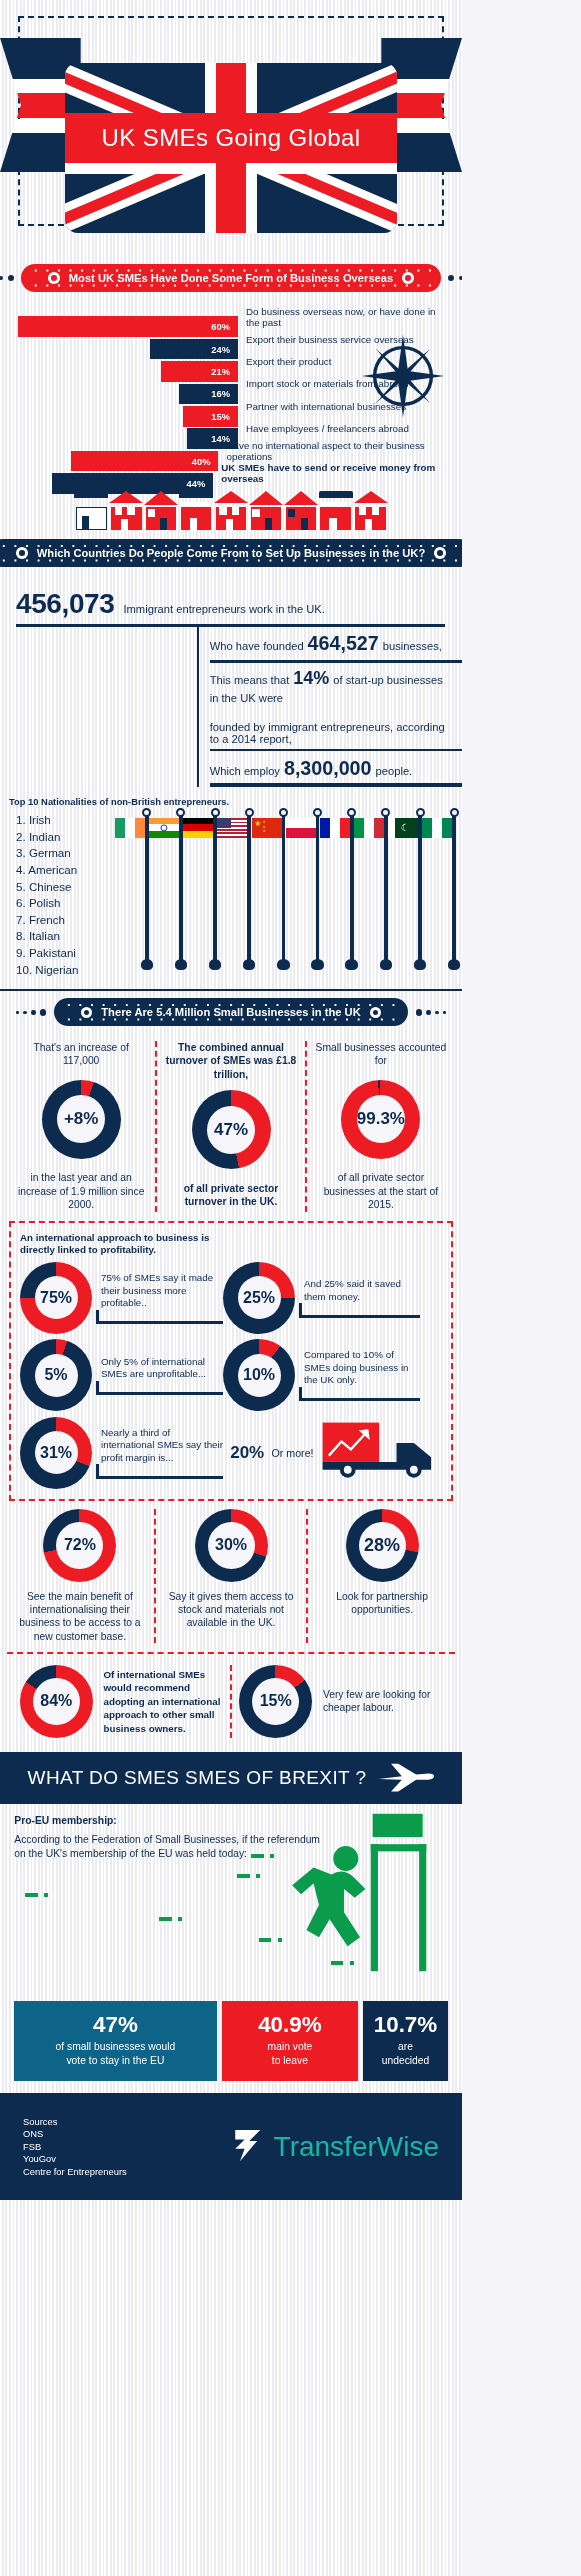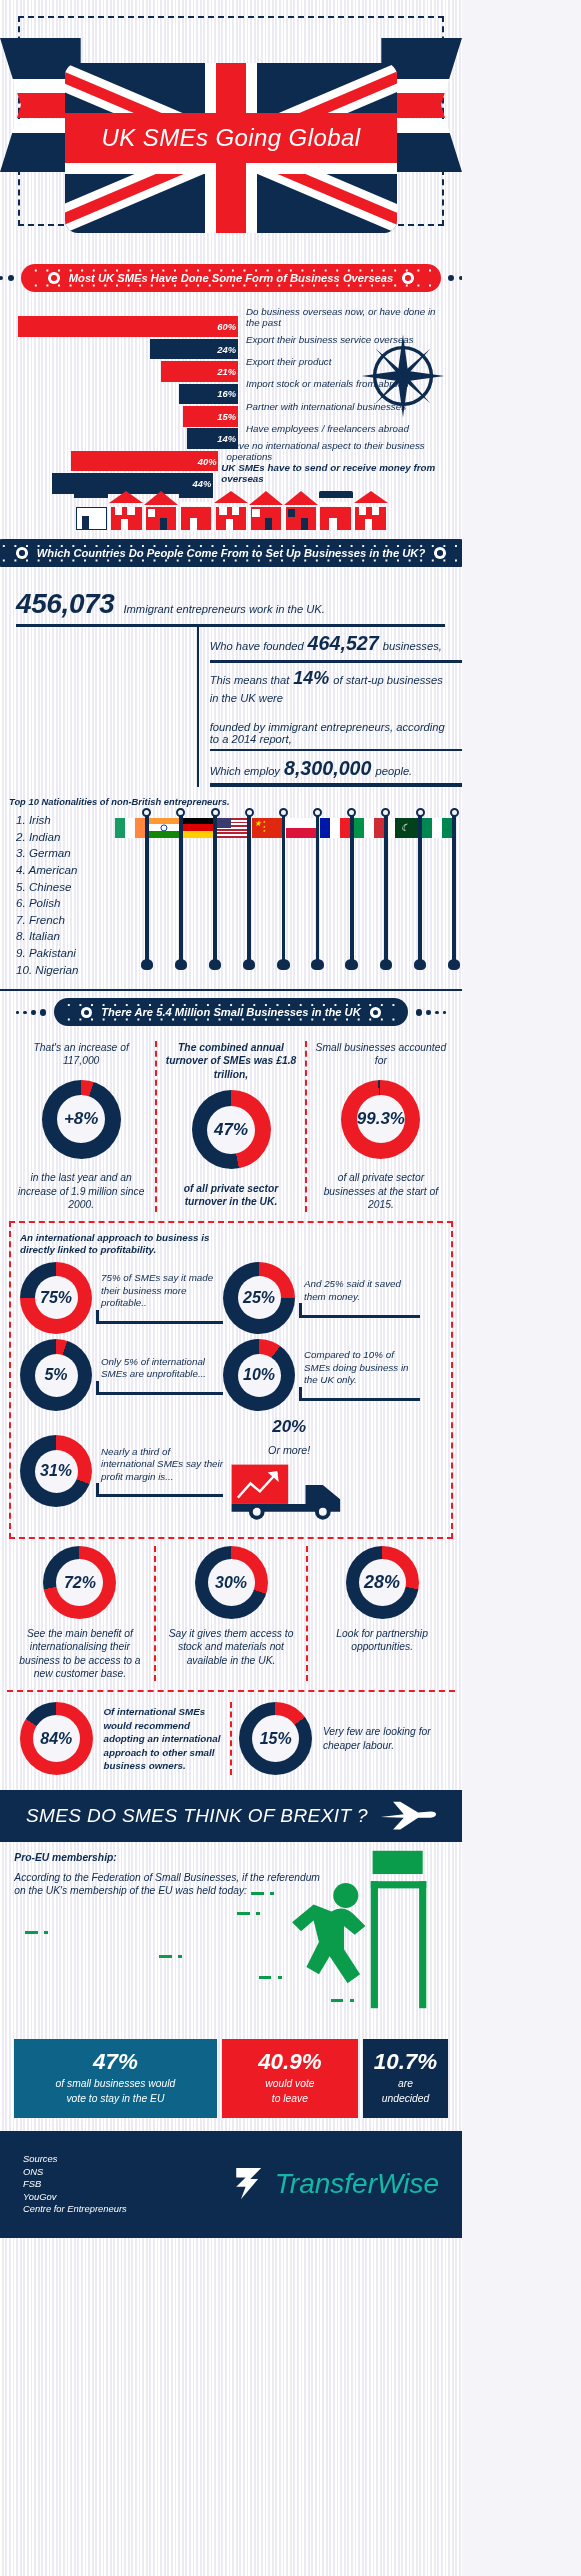--- a/index.html
+++ b/index.html
@@ -9,21 +9,20 @@
     background: #f4f4f9;
     color: #0d2b4e;
   }
   #page {
     width: 462px;
     height: 2576px;
     position: relative;
     overflow: hidden;
     background:
       repeating-linear-gradient(90deg, #ffffff 0px, #ffffff 1.8px, #eceaf3 1.8px, #eceaf3 3.6px);
-    font-style: italic;
   }
   .navy { color: #0d2b4e; }
   .red  { color: #ed1c24; }
 
   
   .hero {
     position: relative;
     height: 255px;
   }
   .hero-dash {
@@ -140,21 +139,21 @@
   .pill.red .bolt::after  { background:#ed1c24; }
   .pill.navy .bolt::after { background:#0d2b4e; }
 
   
   .barchart { padding: 5.4px 10.7px 0 18px; position: relative; }
   .bar-row { display:flex; align-items:center; height:20.6px; margin-bottom:1.8px; }
   .bar-left { width: 220px; display:flex; justify-content:flex-end; }
   .bar {
     height: 20.6px;
     display:flex; align-items:center; justify-content:flex-end;
-    padding-right: 2px;
+    padding-right: 8px;
     color:#fff; font-size:9.4px; font-weight:bold;margin-top:20px;
   }
   .bar.c-red  { background:#ed1c24; }
   .bar.c-navy { background:#0d2b4e; }
   .bar-label { font-size:9.8px; padding-left:8px; color:#0d2b4e; }
   .bar-label.bold { font-weight:bold; }
   .compass {
     position:absolute; right:16px; top:32px;
   }
 
@@ -673,21 +672,21 @@
         <div class="pb-row">
           <div class="pb-unit">
             <div class="donut" style="width: 72px; height: 72px; background: conic-gradient(rgb(237, 28, 36) 0deg, rgb(237, 28, 36) 111.6deg, rgb(13, 43, 78) 111.6deg, rgb(13, 43, 78) 360deg);">
               <div class="hole" style="width: 43px; height: 43px; font-size: 16px;">31%</div>
             </div>
             <div class="pb-text-wrap" style="width: 131px;">
               <div class="conn-txt">Nearly a third of international SMEs say their profit margin is...</div>
               <div class="step" style="margin-left: 3.6px; height: 14.3px; border-left: 3.6px solid rgb(13, 43, 78); border-bottom: 3.6px solid rgb(13, 43, 78);"></div>
             </div>
           </div>
-          <div style="display: flex; align-items: center; gap: 7.2px; margin-left: 7.2px; flex-direction: column;">
+          <div style="display: flex; align-items: center; gap: 7.2px; margin-left: 7.2px;">
             <span style="font-size: 17px; font-weight: bold;">20%</span>
             <span style="font-size: 10.7px;">Or more!</span>
             <svg viewBox="0 0 150 80" width="118" height="63">
               <rect x="2" y="2" width="72" height="50" fill="#ed1c24"></rect>
               <polyline points="10,44 26,26 38,36 60,12" fill="none" stroke="#fff" stroke-width="3"></polyline>
               <polygon points="60,10 62,24 48,12" fill="#fff"></polygon>
               <path d="M2 52 H96 V28 H118 L140 46 V62 H2 Z" fill="#0d2b4e"></path>
               <circle cx="34" cy="62" r="10" fill="#0d2b4e"></circle>
               <circle cx="34" cy="62" r="5" fill="#f6f5fa"></circle>
               <circle cx="118" cy="62" r="10" fill="#0d2b4e"></circle>
@@ -728,21 +727,21 @@
       </div>
       <div class="c">
         <div class="donut" style="width: 73px; height: 73px; background: conic-gradient(rgb(237, 28, 36) 0deg, rgb(237, 28, 36) 54deg, rgb(13, 43, 78) 54deg, rgb(13, 43, 78) 360deg);">
           <div class="hole" style="width: 47px; height: 47px; font-size: 16px;">15%</div>
         </div>
         <div class="t reg">Very few are looking for cheaper labour.</div>
       </div>
     </div>
 
   <div class="brexit-bar">
-    <span>SMES DO SMES THINK OF BREXIT ?</span>
+    <span>WHAT DO SMES SMES OF BREXIT ?</span>
     <svg width="59" height="34" viewBox="0 0 66 38">
       <path d="M4 20 L30 17 L18 3 L26 3 L46 15 L60 14 Q66 14 66 17 Q66 20 60 21 L46 21 L26 34 L18 34 L30 21 Z" fill="#fff"></path>
     </svg>
   </div>
 
   <div class="brexit-body">
     <div class="pro-eu">Pro-EU membership:</div>
     <div class="fsb-txt">
       <div>According to the Federation of Small Businesses, if the referendum</div>
       <div>on the UK's membership of the EU was held today:</div>
@@ -766,21 +765,21 @@
   </div>
 
   <div class="vote-row" id="vote-row">
       <div class="vote" style="background: rgb(14, 99, 137); flex: 2.6 1 0%;">
         <span class="pct">47%</span>
         <span class="cap">of small businesses would</span>
         <span class="cap" style="margin-top: 0px;">vote to stay in the EU</span>
       </div>
       <div class="vote" style="background: rgb(237, 28, 36); flex: 1.7 1 0%;">
         <span class="pct">40.9%</span>
-        <span class="cap">would vote</span>
+        <span class="cap">main vote</span>
         <span class="cap" style="margin-top: 0px;">to leave</span>
       </div>
       <div class="vote" style="background: rgb(13, 43, 78); flex: 1 1 0%;">
         <span class="pct">10.7%</span>
         <span class="cap">are</span>
         <span class="cap" style="margin-top: 0px;">undecided</span>
       </div>
     </div>
 
   <div class="footer">

